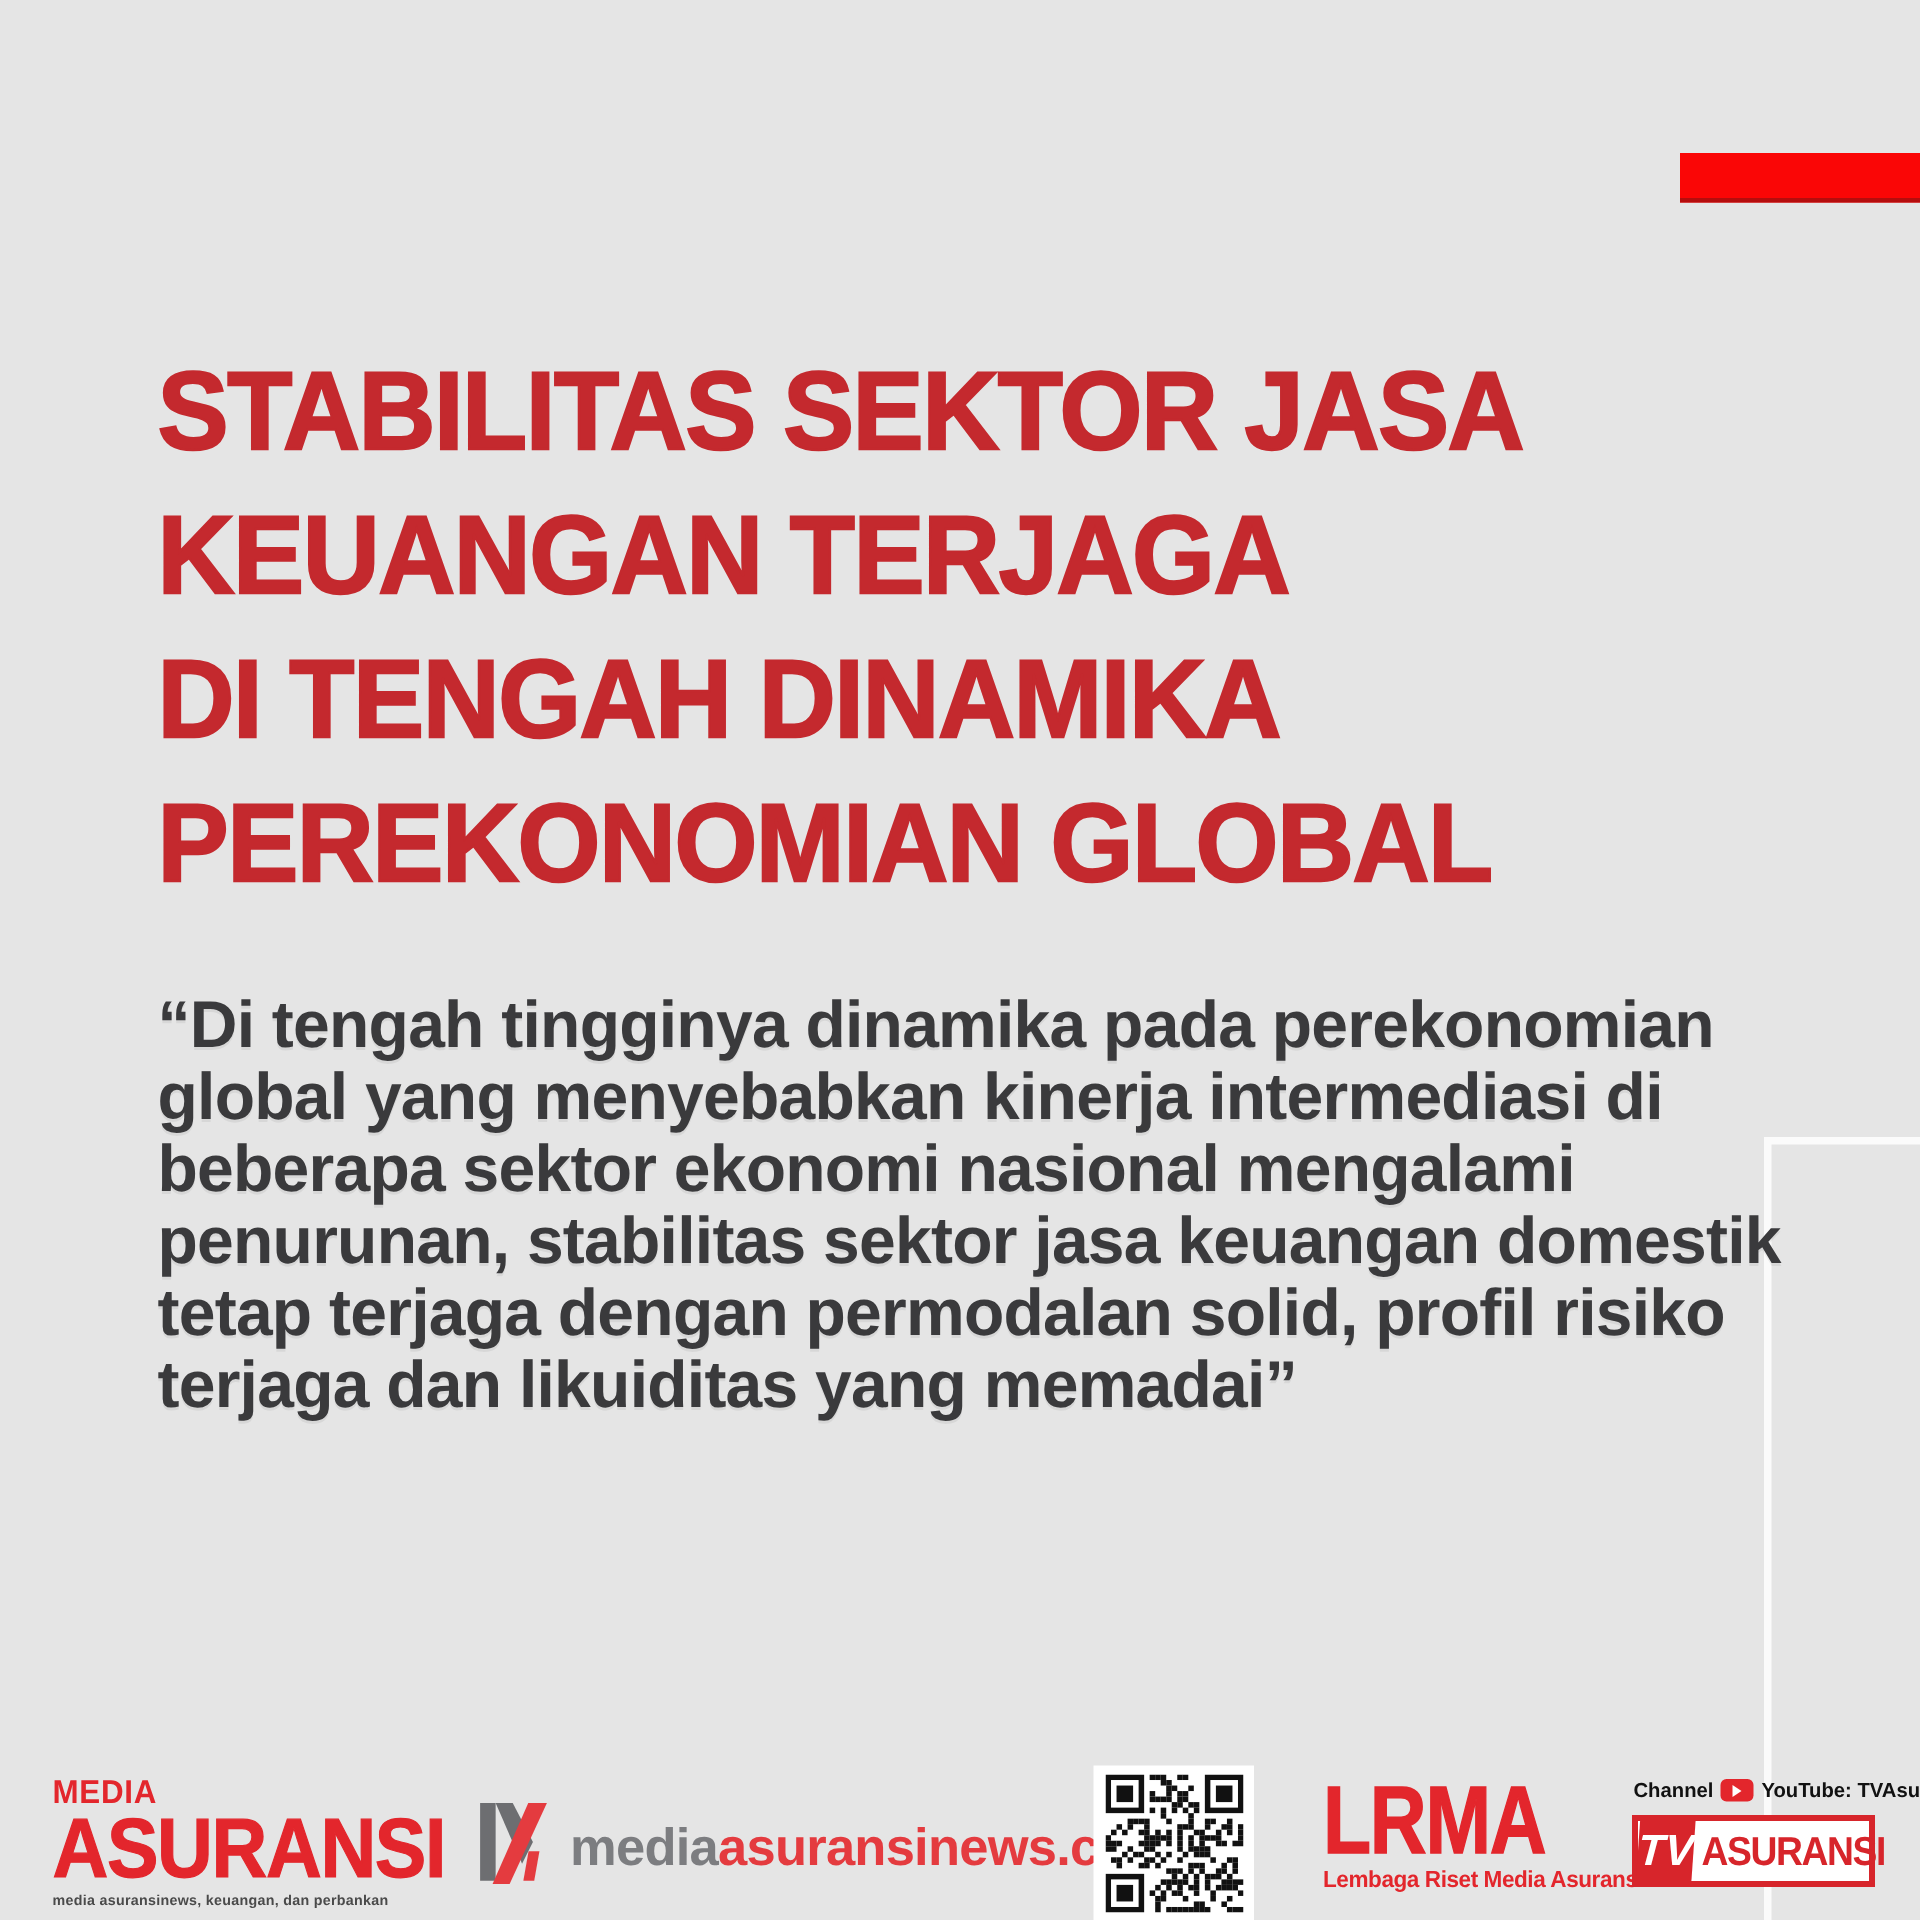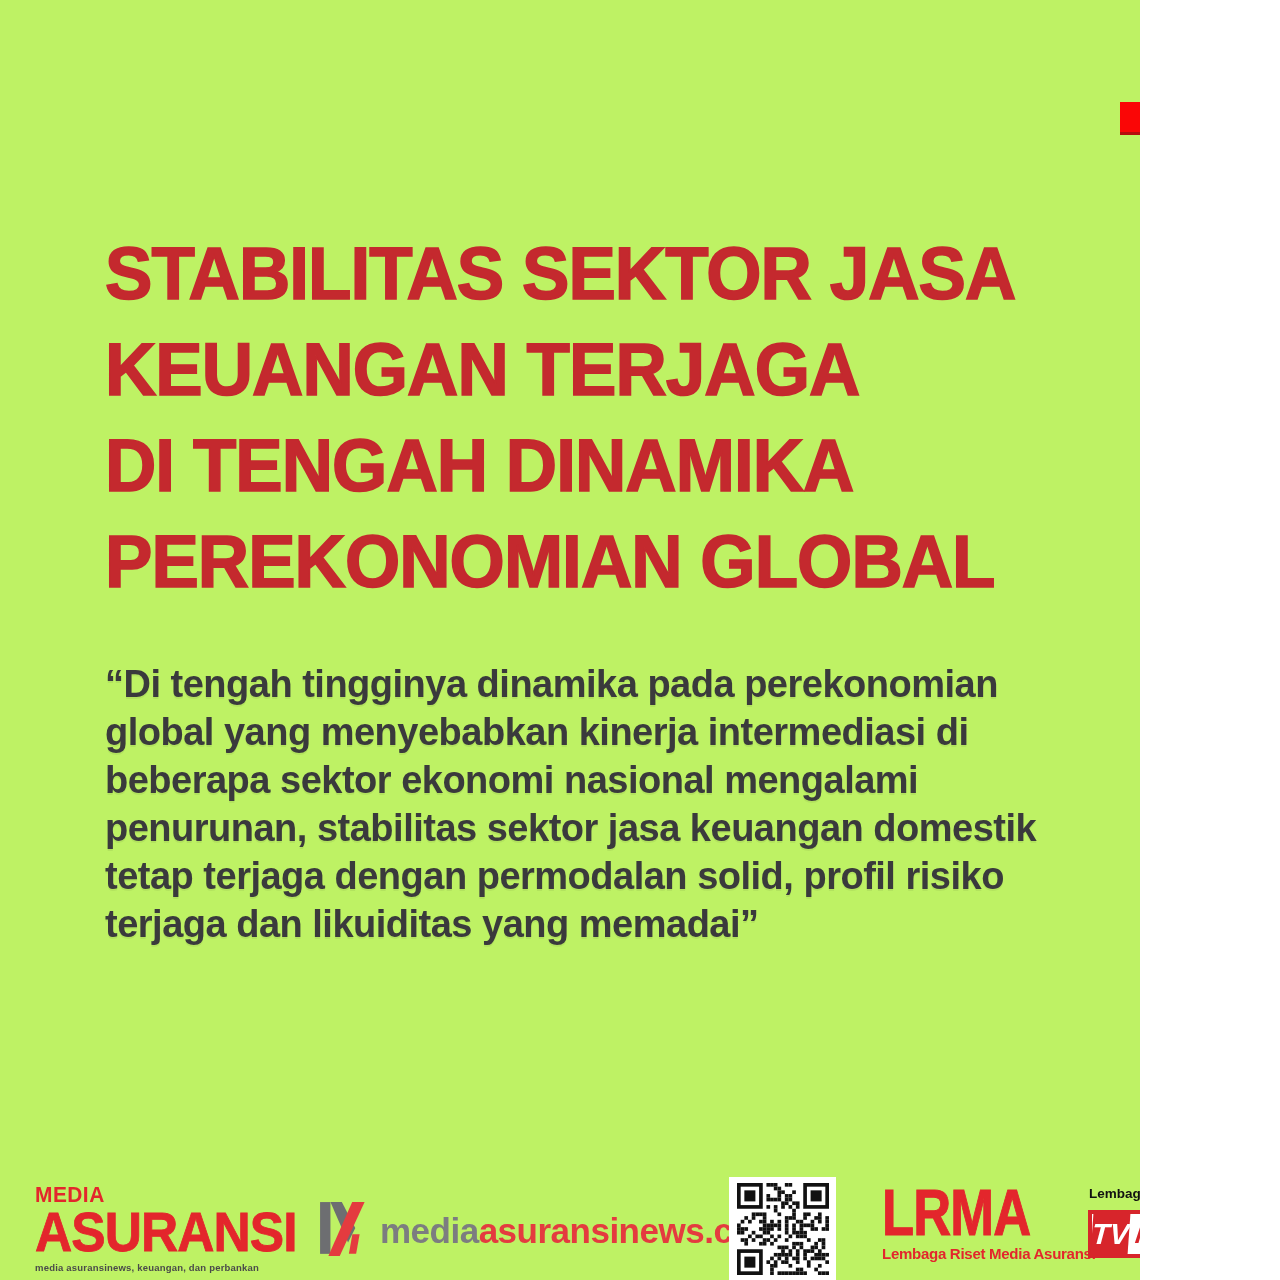--- a/index.html
+++ b/index.html
@@ -1,19 +1,19 @@
 <!DOCTYPE html>
 <html><head>
 <meta charset="utf-8">
 <style>
   html,body{margin:0;padding:0;}
   body{font-family:"Liberation Sans", sans-serif;}
   .canvas{
-    position:relative;width:1140px;height:1280px;overflow:hidden;
-    background:#bef264;
+    position:relative;width:1280px;height:1280px;overflow:hidden;
+    background:#e5e5e5;
   }
   
   .top-bar{
     position:absolute;left:1120px;top:102px;width:160px;height:30px;
     background:#fa0606;border-bottom:3px solid #b50d0d;box-sizing:content-box;
   }
   
   .corner-frame{
     position:absolute;left:1176px;top:758px;width:104px;height:522px;
     border-left:5px solid #fbfbfb;border-top:5px solid #fbfbfb;
@@ -22,21 +22,21 @@
   
   .headline{
     position:absolute;left:105px;top:226px;z-index:2;
     color:#c4292e;font-size:74px;line-height:96px;font-weight:700;
     letter-spacing:-1px;-webkit-text-stroke:1.6px #c4292e;
     transform:scaleX(0.96);transform-origin:left top;white-space:nowrap;
   }
   
   .quote{
     position:absolute;left:105px;top:660px;width:1140px;z-index:2;
-    color:#3a3a3c;font-size:38px;line-height:48px;font-weight:700;
+    color:#3a3a3c;font-size:44px;line-height:48px;font-weight:700;
     letter-spacing:-0.5px;white-space:pre-line;
     text-shadow:0 2px 0 rgba(0,0,0,0.06);
   }
   
   .footer{position:absolute;left:0;top:1170px;width:1280px;height:150px;z-index:2;}
   .ma-logo{position:absolute;left:35px;top:14px;color:#e3262c;}
   .ma-top{font-size:22px;font-weight:700;letter-spacing:0.5px;line-height:22px;
     transform:scaleX(0.95);transform-origin:left;}
   .ma-main{font-size:56px;font-weight:700;line-height:52px;letter-spacing:-1px;
     transform:scaleX(0.92);transform-origin:left;-webkit-text-stroke:0.8px #e3262c;}
@@ -316,21 +316,21 @@
           <rect x="7.36" y="73.60000000000001" width="11.040000000000001" height="11.040000000000001" fill="#111"></rect>
         </svg>
     </div>
 
     <div class="lrma">
       <div class="lrma-title">LRMA</div>
       <div class="lrma-sub">Lembaga Riset Media Asuransi</div>
     </div>
 
     <div class="yt-line">
-      <span>Lembaga</span>
+      <span>Channel</span>
       <span class="play-btn"></span>
       <span>YouTube: TVAsuransi</span>
     </div>
 
     <div class="tv-logo">
       <div class="tv-left">TV</div>
       <div class="tv-right">ASURANSI</div>
     </div>
 
   </div>

